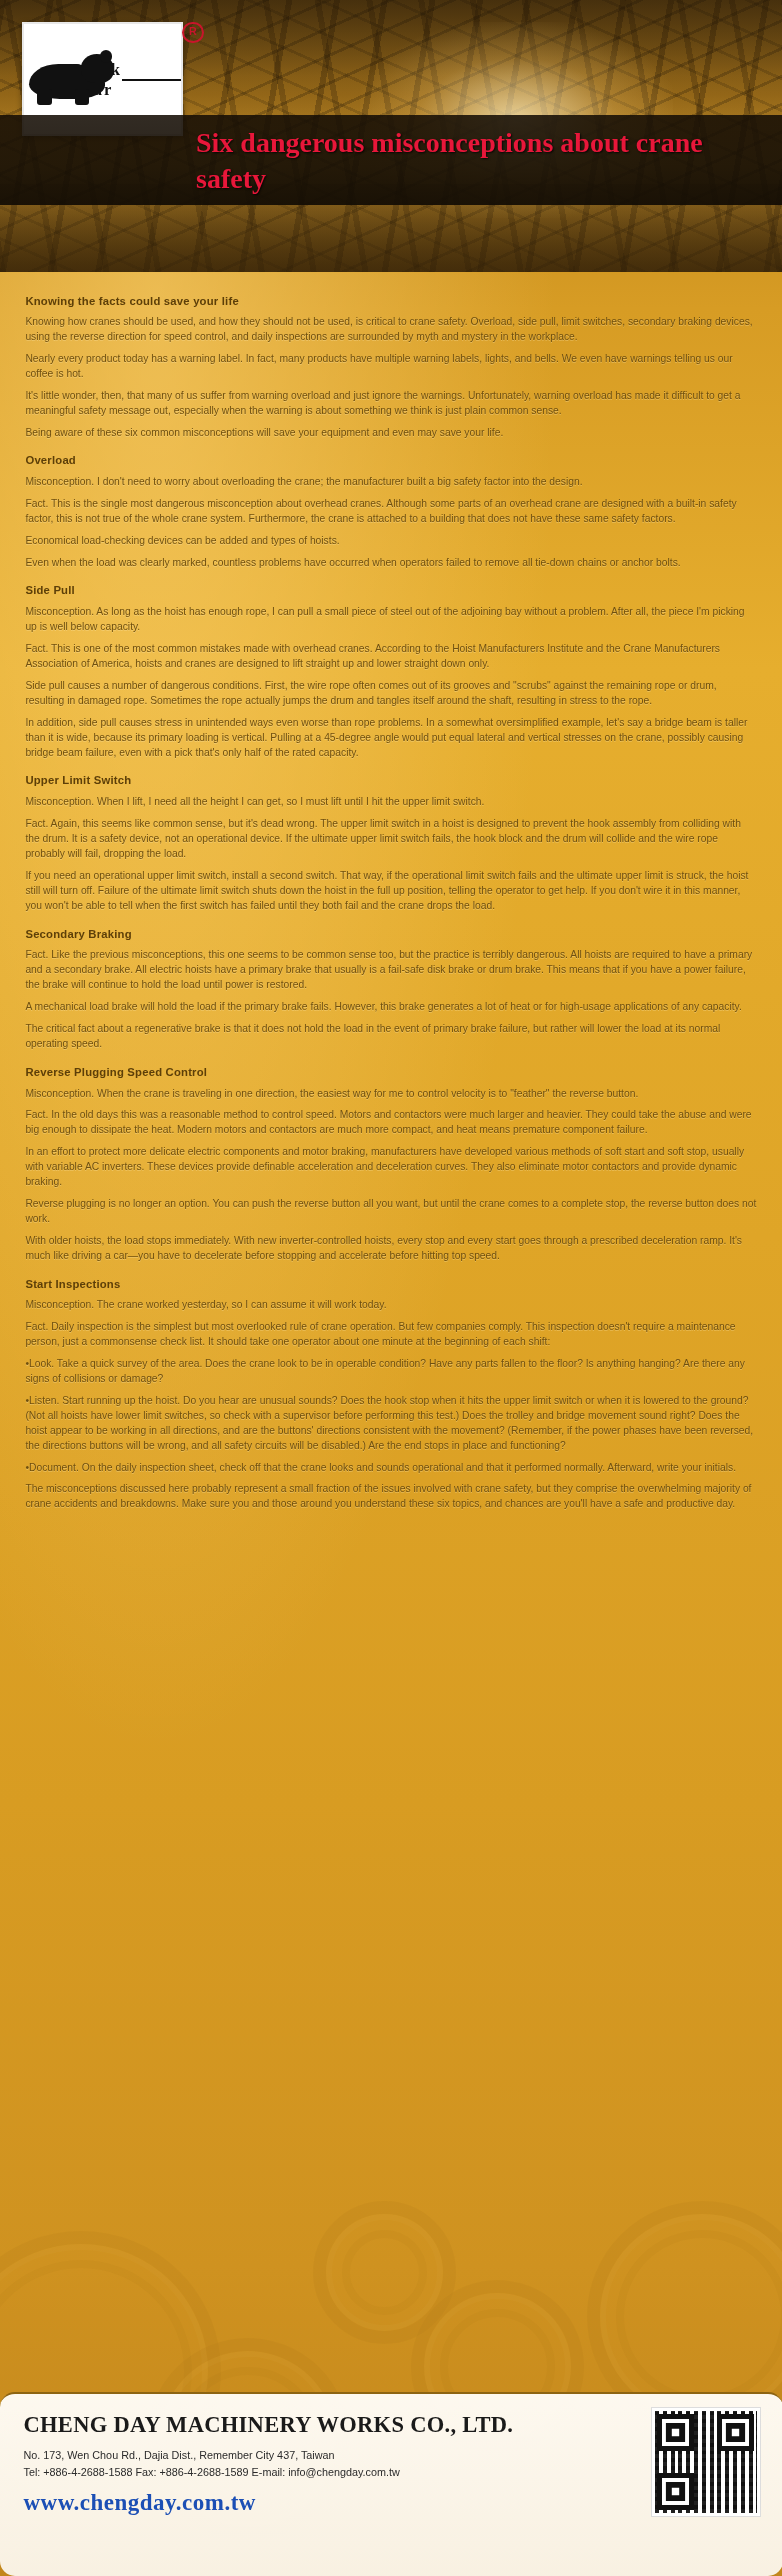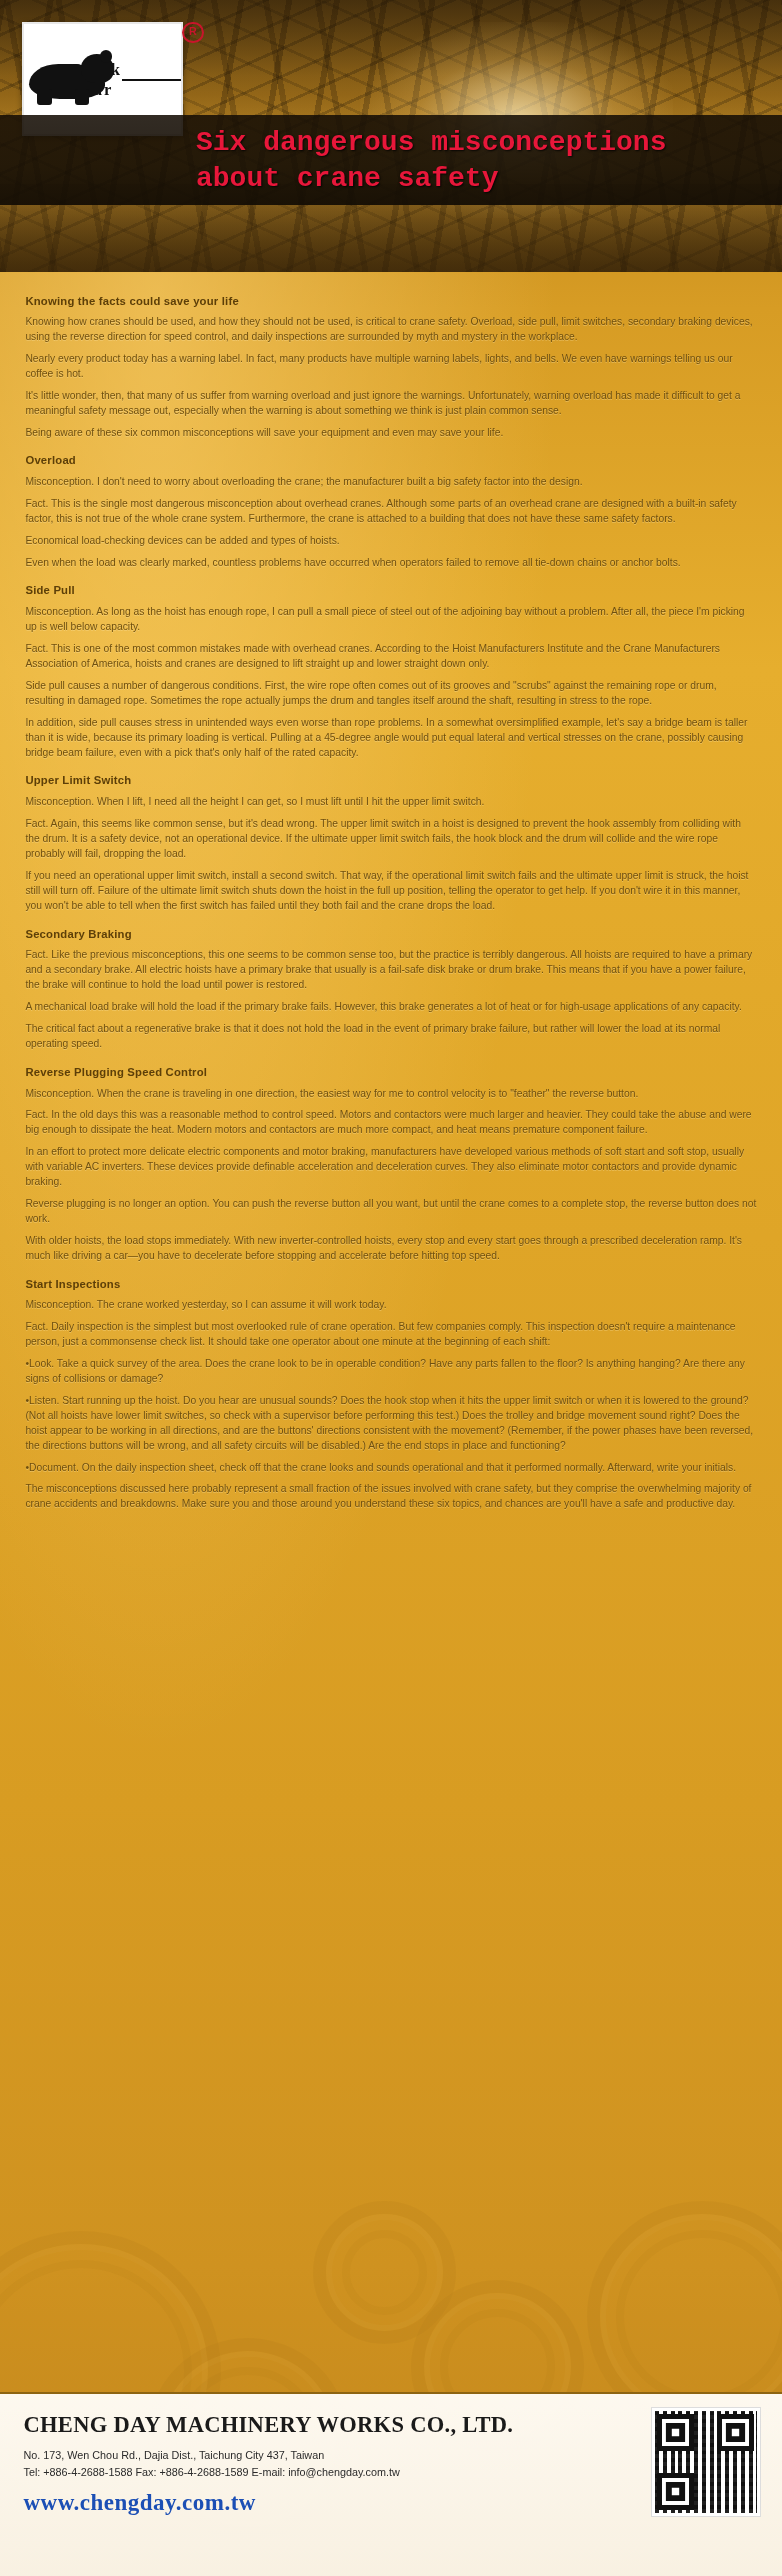--- a/index.html
+++ b/index.html
@@ -141,21 +141,21 @@
     background: linear-gradient(180deg, rgba(22,14,5,.88) 0%, rgba(18,12,4,.93) 100%);
   }
   .headline {
     position: absolute;
     left: 196px; top: 125px;
     right: 23.5px;
     color: #e8173a;
     font-size: 28px;
     line-height: 1.28;
     font-weight: bold;
-    font-family: Liberation Mono, monospace;
+    font-family: Liberation Serif, serif;
     text-shadow: 1px 1px 2px rgba(0,0,0,.8);
   }
 
   
   .content {
     position: relative;
     padding: 21.5px 25.4px 0 25.4px;
     color: #6b4a0c;
     font-size: 10.3px;
     line-height: 15px;
@@ -174,20 +174,21 @@
   }
   h2.sec.first { margin-top: 0; }
 
   
   .footer {
     position: absolute;
     left: 0; right: 0; bottom: 0;
     height: 182px;
     background: linear-gradient(180deg, rgba(255,252,246,.97) 0%, rgba(250,244,232,.97) 100%);
     border-top: 2.9px solid #8d6412;
+    border-radius: 15px;
   }
   .footer-inner {
     padding: 17.6px 23.5px 0 23.5px;
     position: relative;
   }
   .company {
     font-family: "Liberation Serif", serif;
     font-size: 22.5px;
     font-weight: bold;
     color: #1a1a1a;
@@ -318,21 +319,21 @@
     <p>Fact. Daily inspection is the simplest but most overlooked rule of crane operation. But few companies comply. This inspection doesn't require a maintenance person, just a commonsense check list. It should take one operator about one minute at the beginning of each shift:</p>
     <p>•Look. Take a quick survey of the area. Does the crane look to be in operable condition? Have any parts fallen to the floor? Is anything hanging? Are there any signs of collisions or damage?</p>
     <p>•Listen. Start running up the hoist. Do you hear are unusual sounds? Does the hook stop when it hits the upper limit switch or when it is lowered to the ground? (Not all hoists have lower limit switches, so check with a supervisor before performing this test.) Does the trolley and bridge movement sound right? Does the hoist appear to be working in all directions, and are the buttons' directions consistent with the movement? (Remember, if the power phases have been reversed, the directions buttons will be wrong, and all safety circuits will be disabled.) Are the end stops in place and functioning?</p>
     <p>•Document. On the daily inspection sheet, check off that the crane looks and sounds operational and that it performed normally. Afterward, write your initials.</p>
     <p>The misconceptions discussed here probably represent a small fraction of the issues involved with crane safety, but they comprise the overwhelming majority of crane accidents and breakdowns. Make sure you and those around you understand these six topics, and chances are you'll have a safe and productive day.</p>
   </div>
 
   <div class="footer">
     <div class="footer-inner">
       <div class="company">CHENG DAY MACHINERY WORKS CO., LTD.</div>
-      <div class="addr">No. 173, Wen Chou Rd., Dajia Dist., Taichung City 437, Taiwan</div>
+      <div class="addr">No. 173, Wen Chou Rd., Dajia Dist., Remember City 437, Taiwan</div>
       <div class="addr">Tel: +886-4-2688-1588  Fax: +886-4-2688-1589  E-mail: info@chengday.com.tw</div>
       <div class="website">www.chengday.com.tw</div>
 
       <div class="qr">
         <div class="qr-grid">
           <div class="qr-bl"></div>
         </div>
       </div>
     </div>
   </div>

